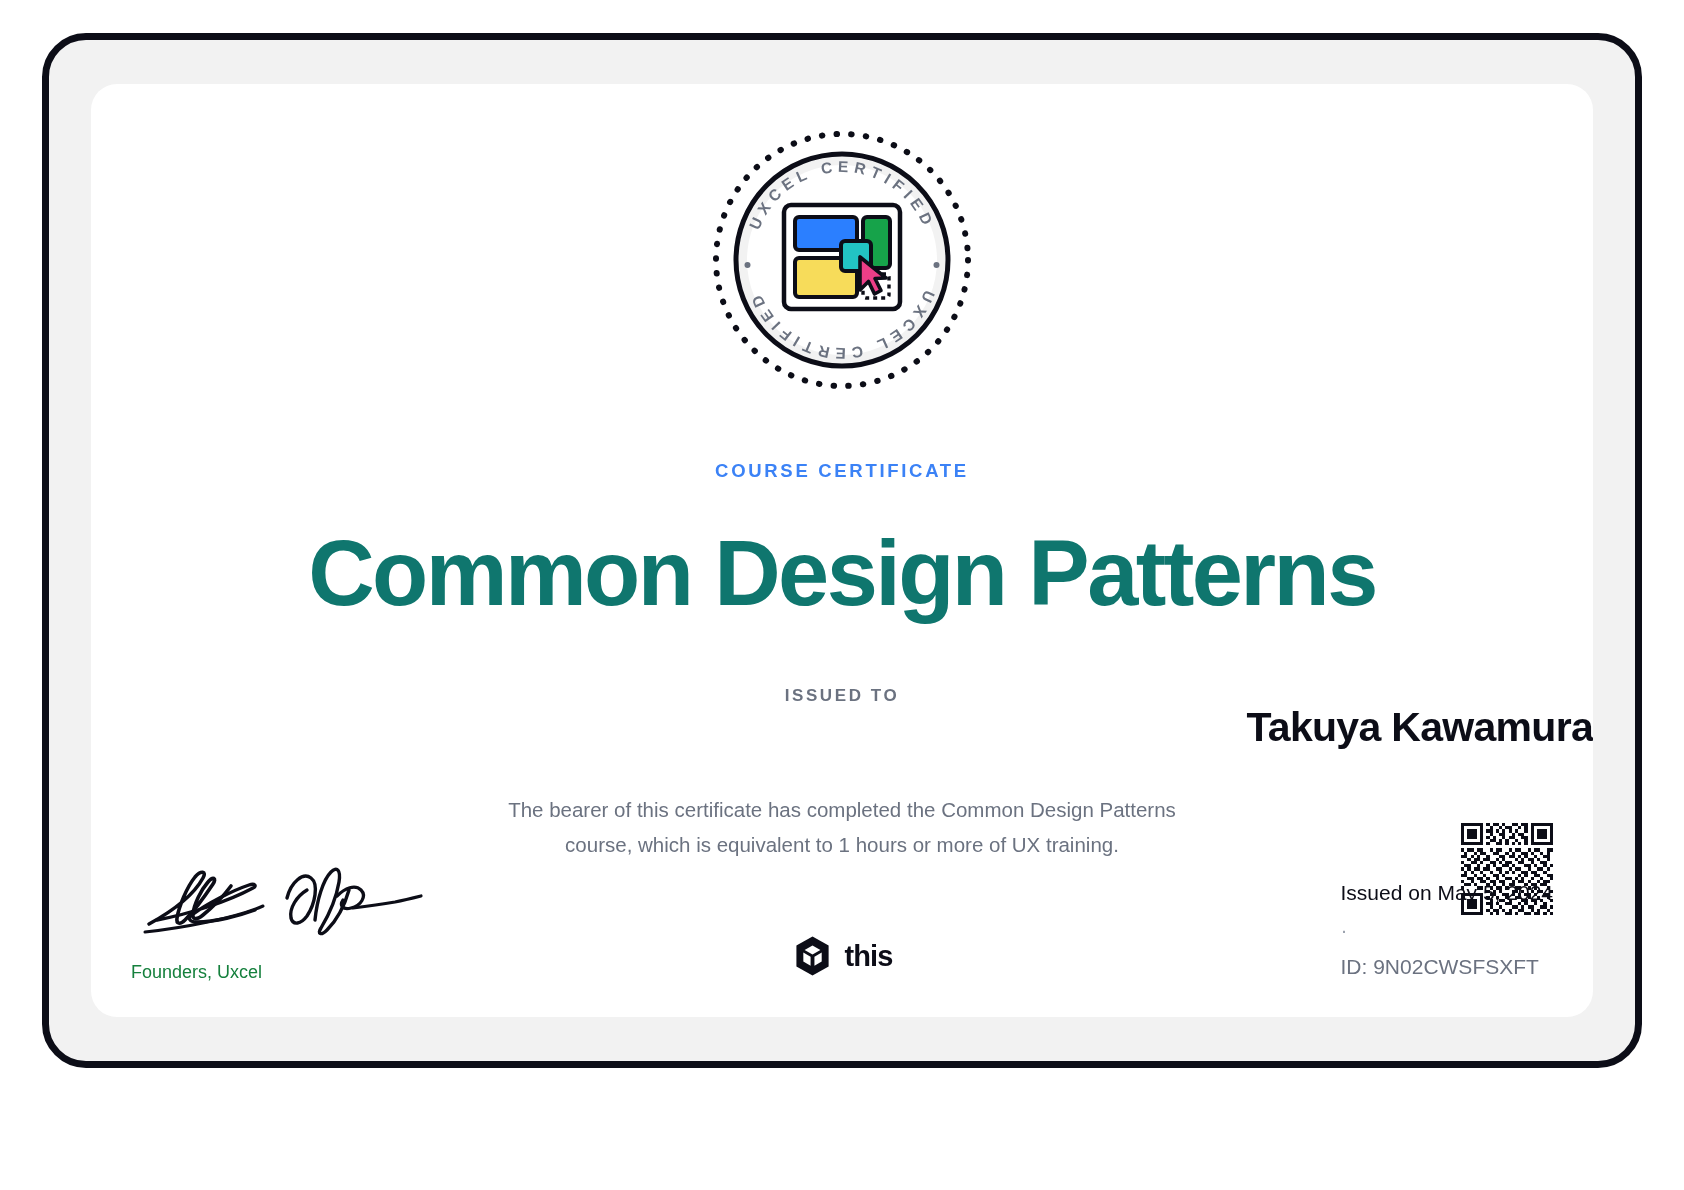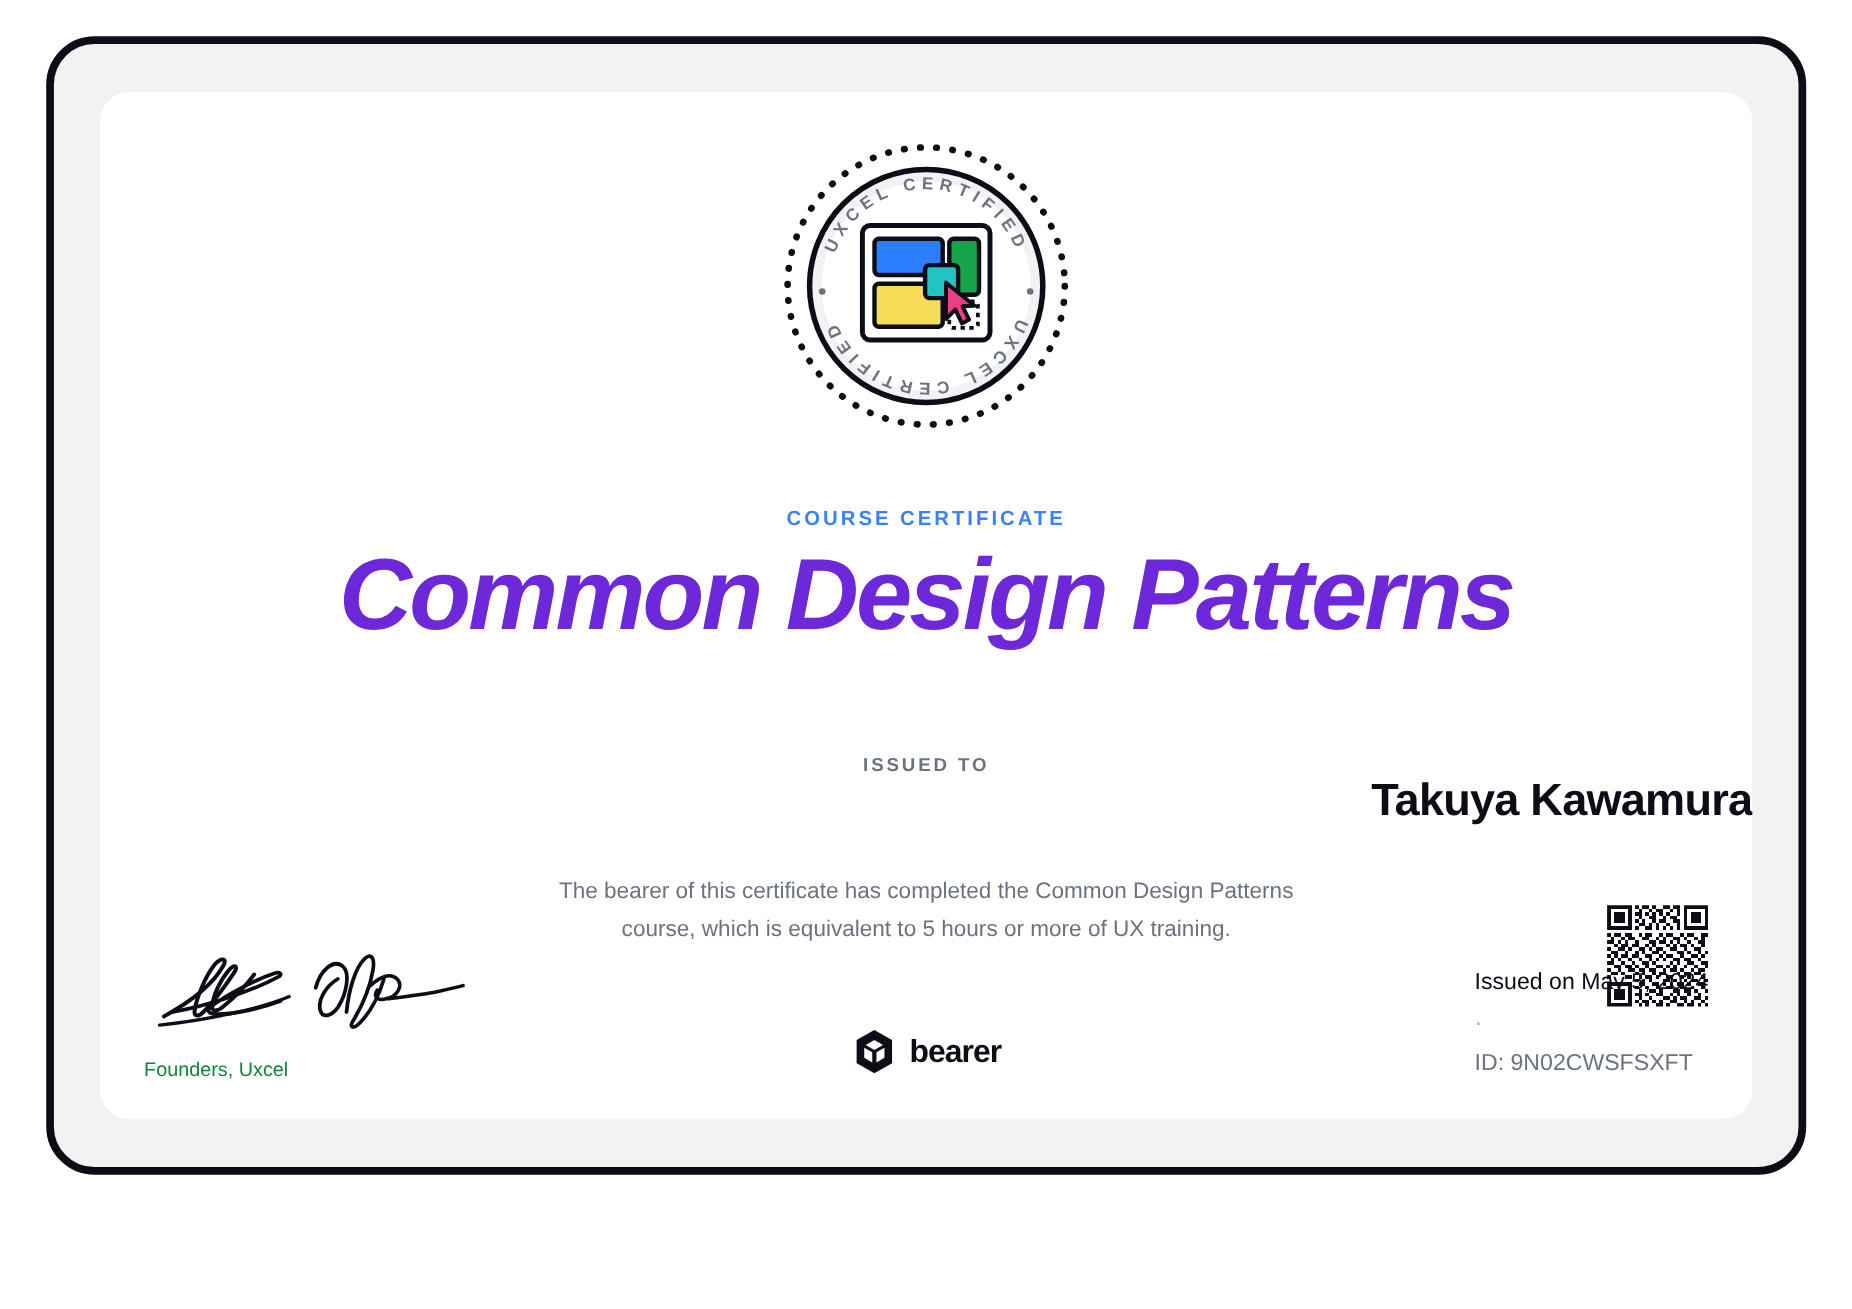--- a/index.html
+++ b/index.html
@@ -55,29 +55,28 @@
     left: 0; right: 0;
     text-align: center;
     font-size: 18.5px;
     font-weight: bold;
     letter-spacing: 2.7px;
     color: #3b82f6;
   }
 
   .course-title {
     position: absolute;
-    top: 408px;
+    top: 440px;
     left: 0; right: 0;
     text-align: center;
     font-size: 92px;
     line-height: 1.08;
     font-weight: bold;
     letter-spacing: -2.6px;
-    color: #6d28d9;
-    font-style: italic;
+    color: #0f766e;
   }
 
   .issued-label {
     position: absolute;
     top: 582px;
     left: 0; right: 0;
     text-align: center;
     font-size: 17px;
     font-weight: bold;
     letter-spacing: 2.6px;
@@ -218,21 +217,21 @@
     <div class="kicker">COURSE CERTIFICATE</div>
 
     <h1 class="course-title">Common Design Patterns</h1>
 
     <div class="issued-label">ISSUED TO</div>
 
     <div class="recipient-name">Takuya Kawamura</div>
 
     <p class="body-copy">
       <span>The bearer of this certificate has completed the Common Design Patterns</span><br>
-      <span>course, which is equivalent to 5 hours or more of UX training.</span>
+      <span>course, which is equivalent to 1 hours or more of UX training.</span>
     </p>
 
     <div class="footer">
 
       <div class="signature-block">
         <svg class="signature-img" viewBox="0 0 300 80" xmlns="http://www.w3.org/2000/svg">
           <g fill="none" stroke="#0c0d17" stroke-linecap="round" stroke-linejoin="round">
 
             <path d="M18 62 C40 50, 62 34, 72 16 C76 9, 70 8, 64 15 C56 25, 48 44, 46 56
                      C45 62, 49 63, 54 58 C64 48, 74 34, 82 22 C86 16, 82 14, 77 20
@@ -257,21 +256,21 @@
       <div class="brand-block">
         <svg class="brand-mark" viewBox="0 0 48 48" xmlns="http://www.w3.org/2000/svg">
           <path d="M24 1.6 L42.4 12 v24 L24 46.4 L5.6 36 V12 Z" fill="#0c0d17" rx="6"></path>
           <g fill="#ffffff">
             <path d="M24 12 L33 17.2 L24 22.4 L15 17.2 Z"></path>
             <path d="M13.5 20 L21.8 24.8 V35.2 L13.5 30.4 Z"></path>
             <path d="M34.5 20 L26.2 24.8 V35.2 L34.5 30.4 Z"></path>
           </g>
           <path d="M24 23.6 L24 31.5" stroke="#0c0d17" stroke-width="2.4"></path>
         </svg>
-        <span class="brand-word">bearer</span>
+        <span class="brand-word">this</span>
       </div>
 
       <div class="qr-block">
         <svg viewBox="0 0 29 29" shape-rendering="crispEdges" xmlns="http://www.w3.org/2000/svg">
           <rect width="29" height="29" fill="#ffffff"></rect>
           <g fill="#0c0d17">
 
             <path d="M0 0h7v7h-7z"></path>
               <path d="M1 1h5v5h-5z" fill="#ffffff"></path>
               <path d="M2 2h3v3h-3z"></path>

